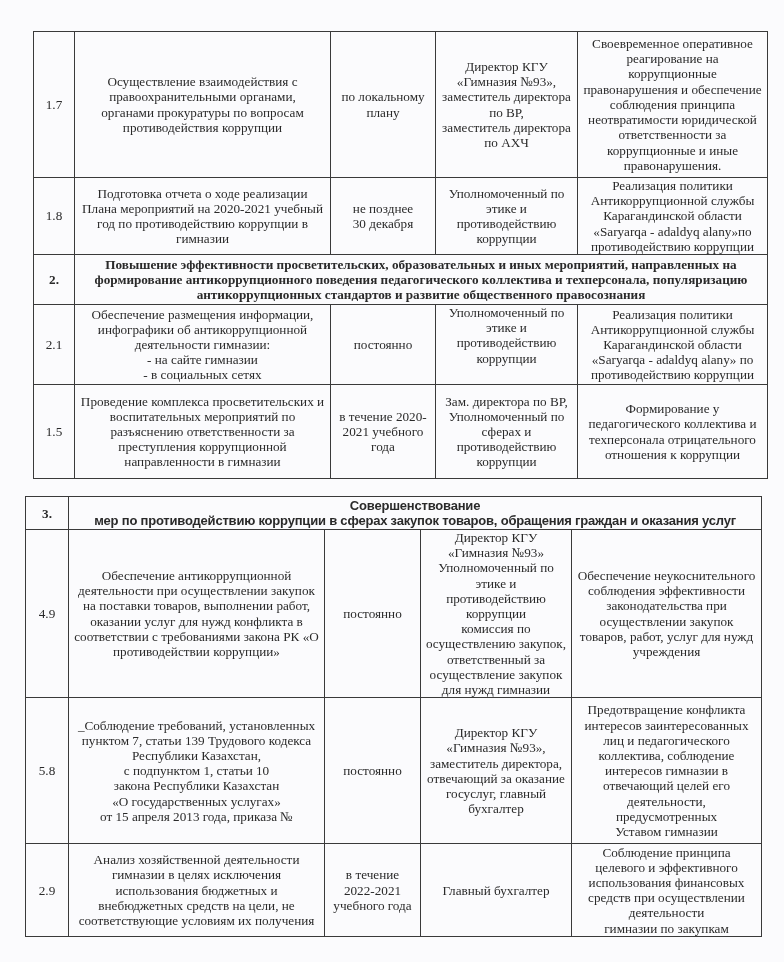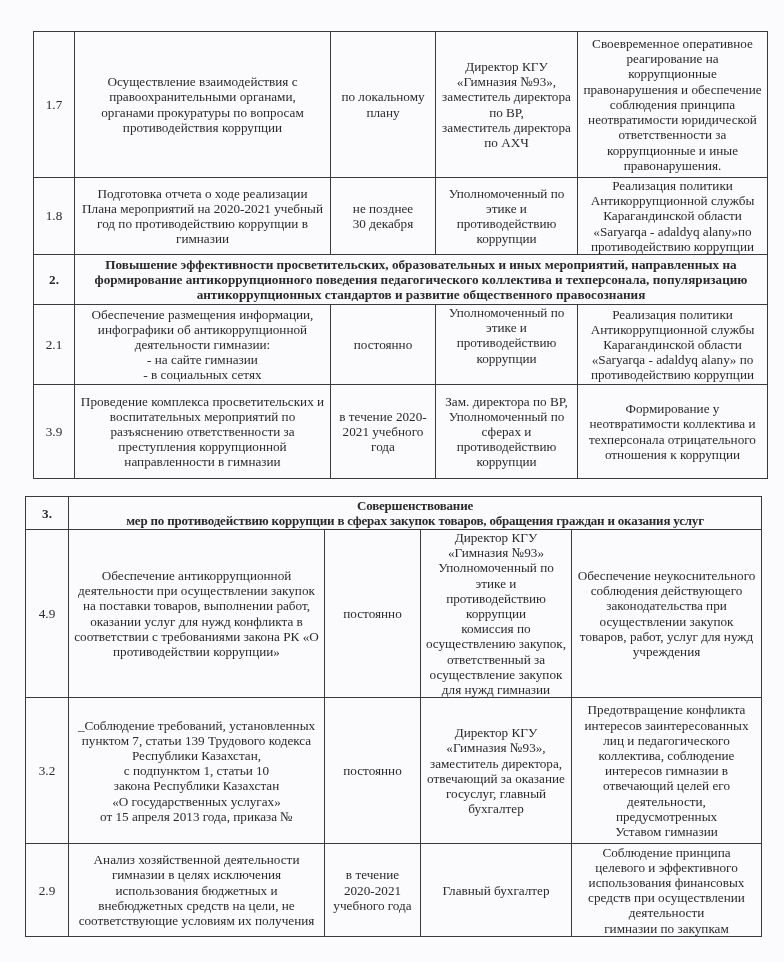--- a/index.html
+++ b/index.html
@@ -21,21 +21,21 @@
       border: 1.3px solid #3a3a3a;
       text-align: center;
       vertical-align: middle;
       padding: 0 2px;
       white-space: pre-line;
     }
     td.num { font-size: 13.2px; }
     td.bold, .section-title { font-weight: bold; }
     #t1 { left: 33px; top: 31px; width: 734px; }
     #t2 { left: 25px; top: 496px; width: 736px; }
-    .cond { font-family: Liberation Serif, serif; letter-spacing: -0.2px; }
+    .cond { font-family: Liberation Sans, sans-serif; letter-spacing: -0.2px; }
     .sect3 { font-size: 13px; line-height: 15px; }
   </style>
 </head>
 <body>
 
 <table id="t1">
   <colgroup>
     <col style="width:41px">
       <col style="width:256px">
       <col style="width:105px">
@@ -103,36 +103,36 @@
 этике и
 противодействию
 коррупции</td>
     <td>Реализация политики
 Антикоррупционной службы
 Карагандинской области
 «Saryarqa - adaldyq alany» по
 противодействию коррупции</td>
   </tr>
   <tr style="height:94px">
-    <td class="num">3.9</td>
+    <td class="num">1.5</td>
     <td>Проведение комплекса просветительских и
 воспитательных мероприятий по
 разъяснению ответственности за
 преступления коррупционной
 направленности в гимназии</td>
     <td>в течение 2020-
 2021 учебного
 года</td>
     <td>Зам.  директора по ВР,
 Уполномоченный по
 сферах и
 противодействию
 коррупции</td>
     <td>Формирование у
-неотвратимости коллектива и
+педагогического коллектива и
 техперсонала отрицательного
 отношения к коррупции</td>
   </tr>
 </tbody>
   </table>
 
 <table id="t2">
   <colgroup>
     <col style="width:43px">
       <col style="width:256px">
@@ -160,28 +160,28 @@
 Уполномоченный по
 этике и
 противодействию
 коррупции
 комиссия по
 осуществлению закупок,
 ответственный за
 осуществление  закупок
 для нужд гимназии</td>
     <td>Обеспечение неукоснительного
-соблюдения действующего
+соблюдения эффективности
 законодательства при
 осуществлении закупок
 товаров, работ, услуг для нужд
 учреждения</td>
   </tr>
   <tr style="height:146px">
-    <td class="num">3.2</td>
+    <td class="num">5.8</td>
     <td>_Соблюдение требований, установленных
 пунктом 7,  статьи 139 Трудового кодекса
 Республики Казахстан,
 с подпунктом 1,  статьи 10
 закона Республики Казахстан
 «О государственных услугах»
 от 15 апреля 2013 года, приказа №</td>
     <td>постоянно</td>
     <td>Директор КГУ
 «Гимназия №93»,
@@ -200,21 +200,21 @@
 Уставом гимназии</td>
   </tr>
   <tr style="height:93px">
     <td class="num">2.9</td>
     <td>Анализ хозяйственной деятельности
 гимназии в целях исключения
 использования бюджетных и
 внебюджетных средств на цели, не
 соответствующие условиям их получения</td>
     <td>в течение
-2020-2021
+2022-2021
 учебного года</td>
     <td>Главный бухгалтер</td>
     <td>Соблюдение принципа
 целевого и эффективного
 использования финансовых
 средств  при осуществлении
 деятельности
 гимназии по закупкам</td>
   </tr>
 </tbody>

